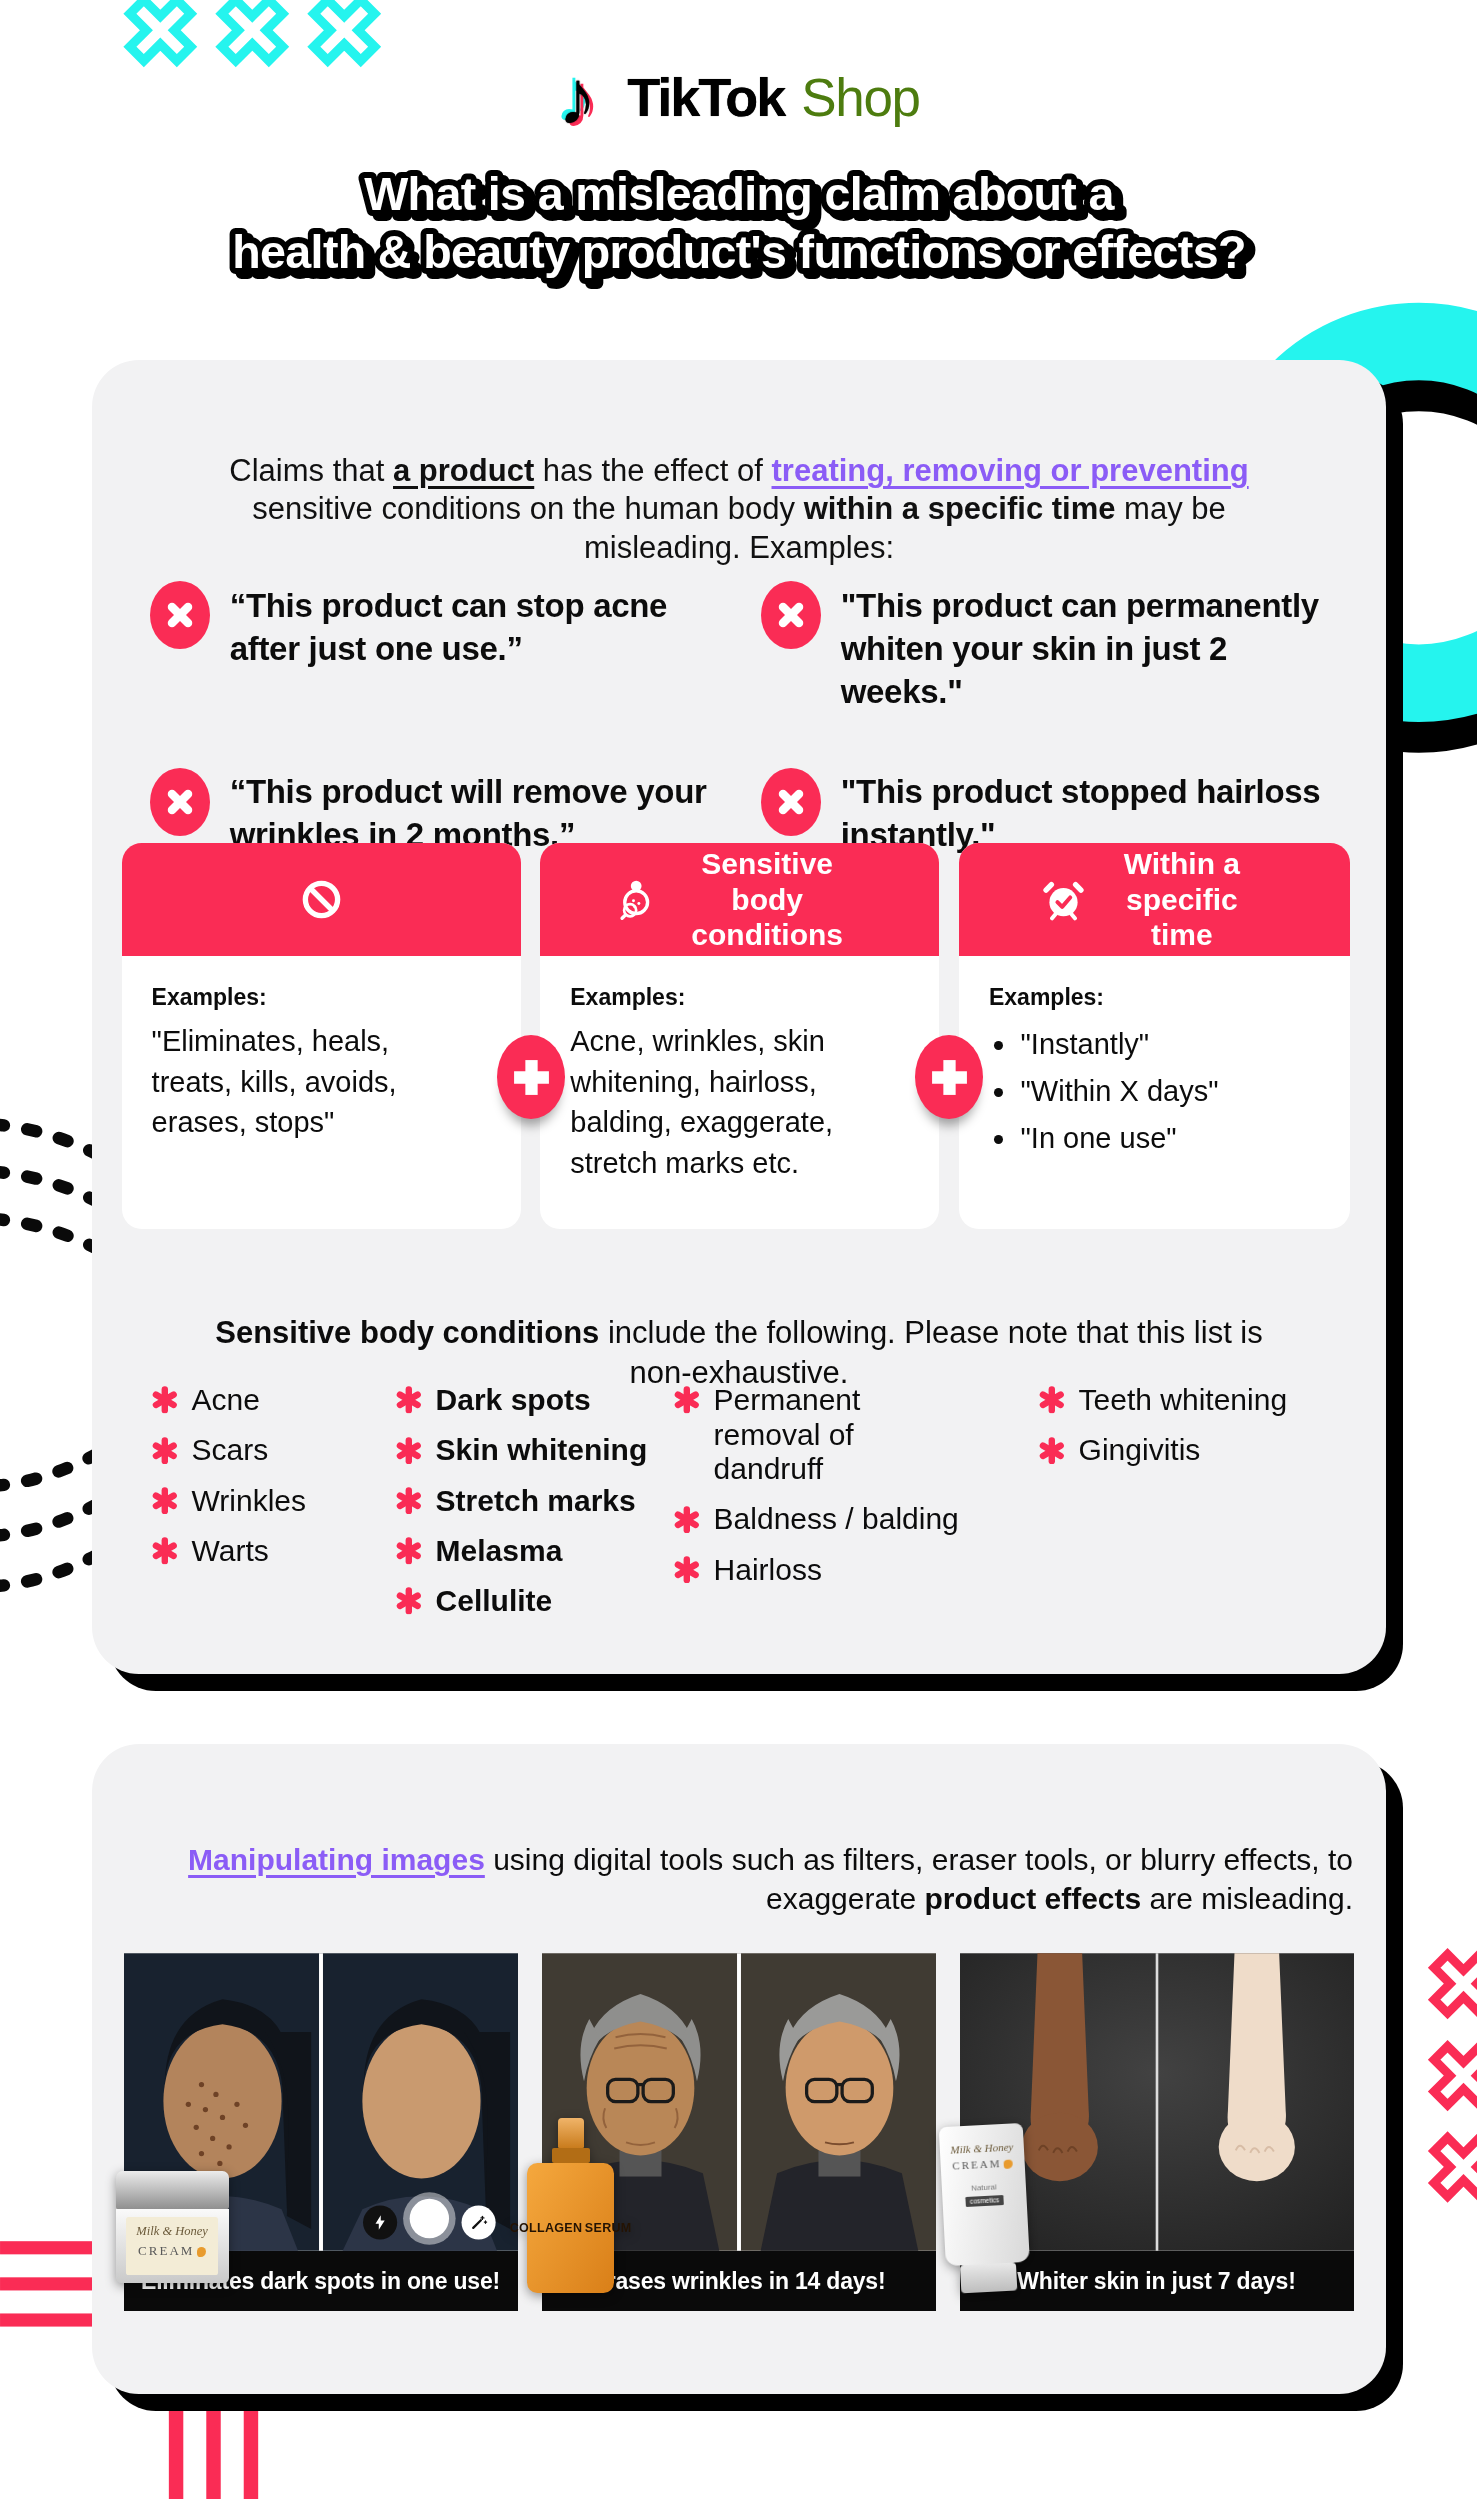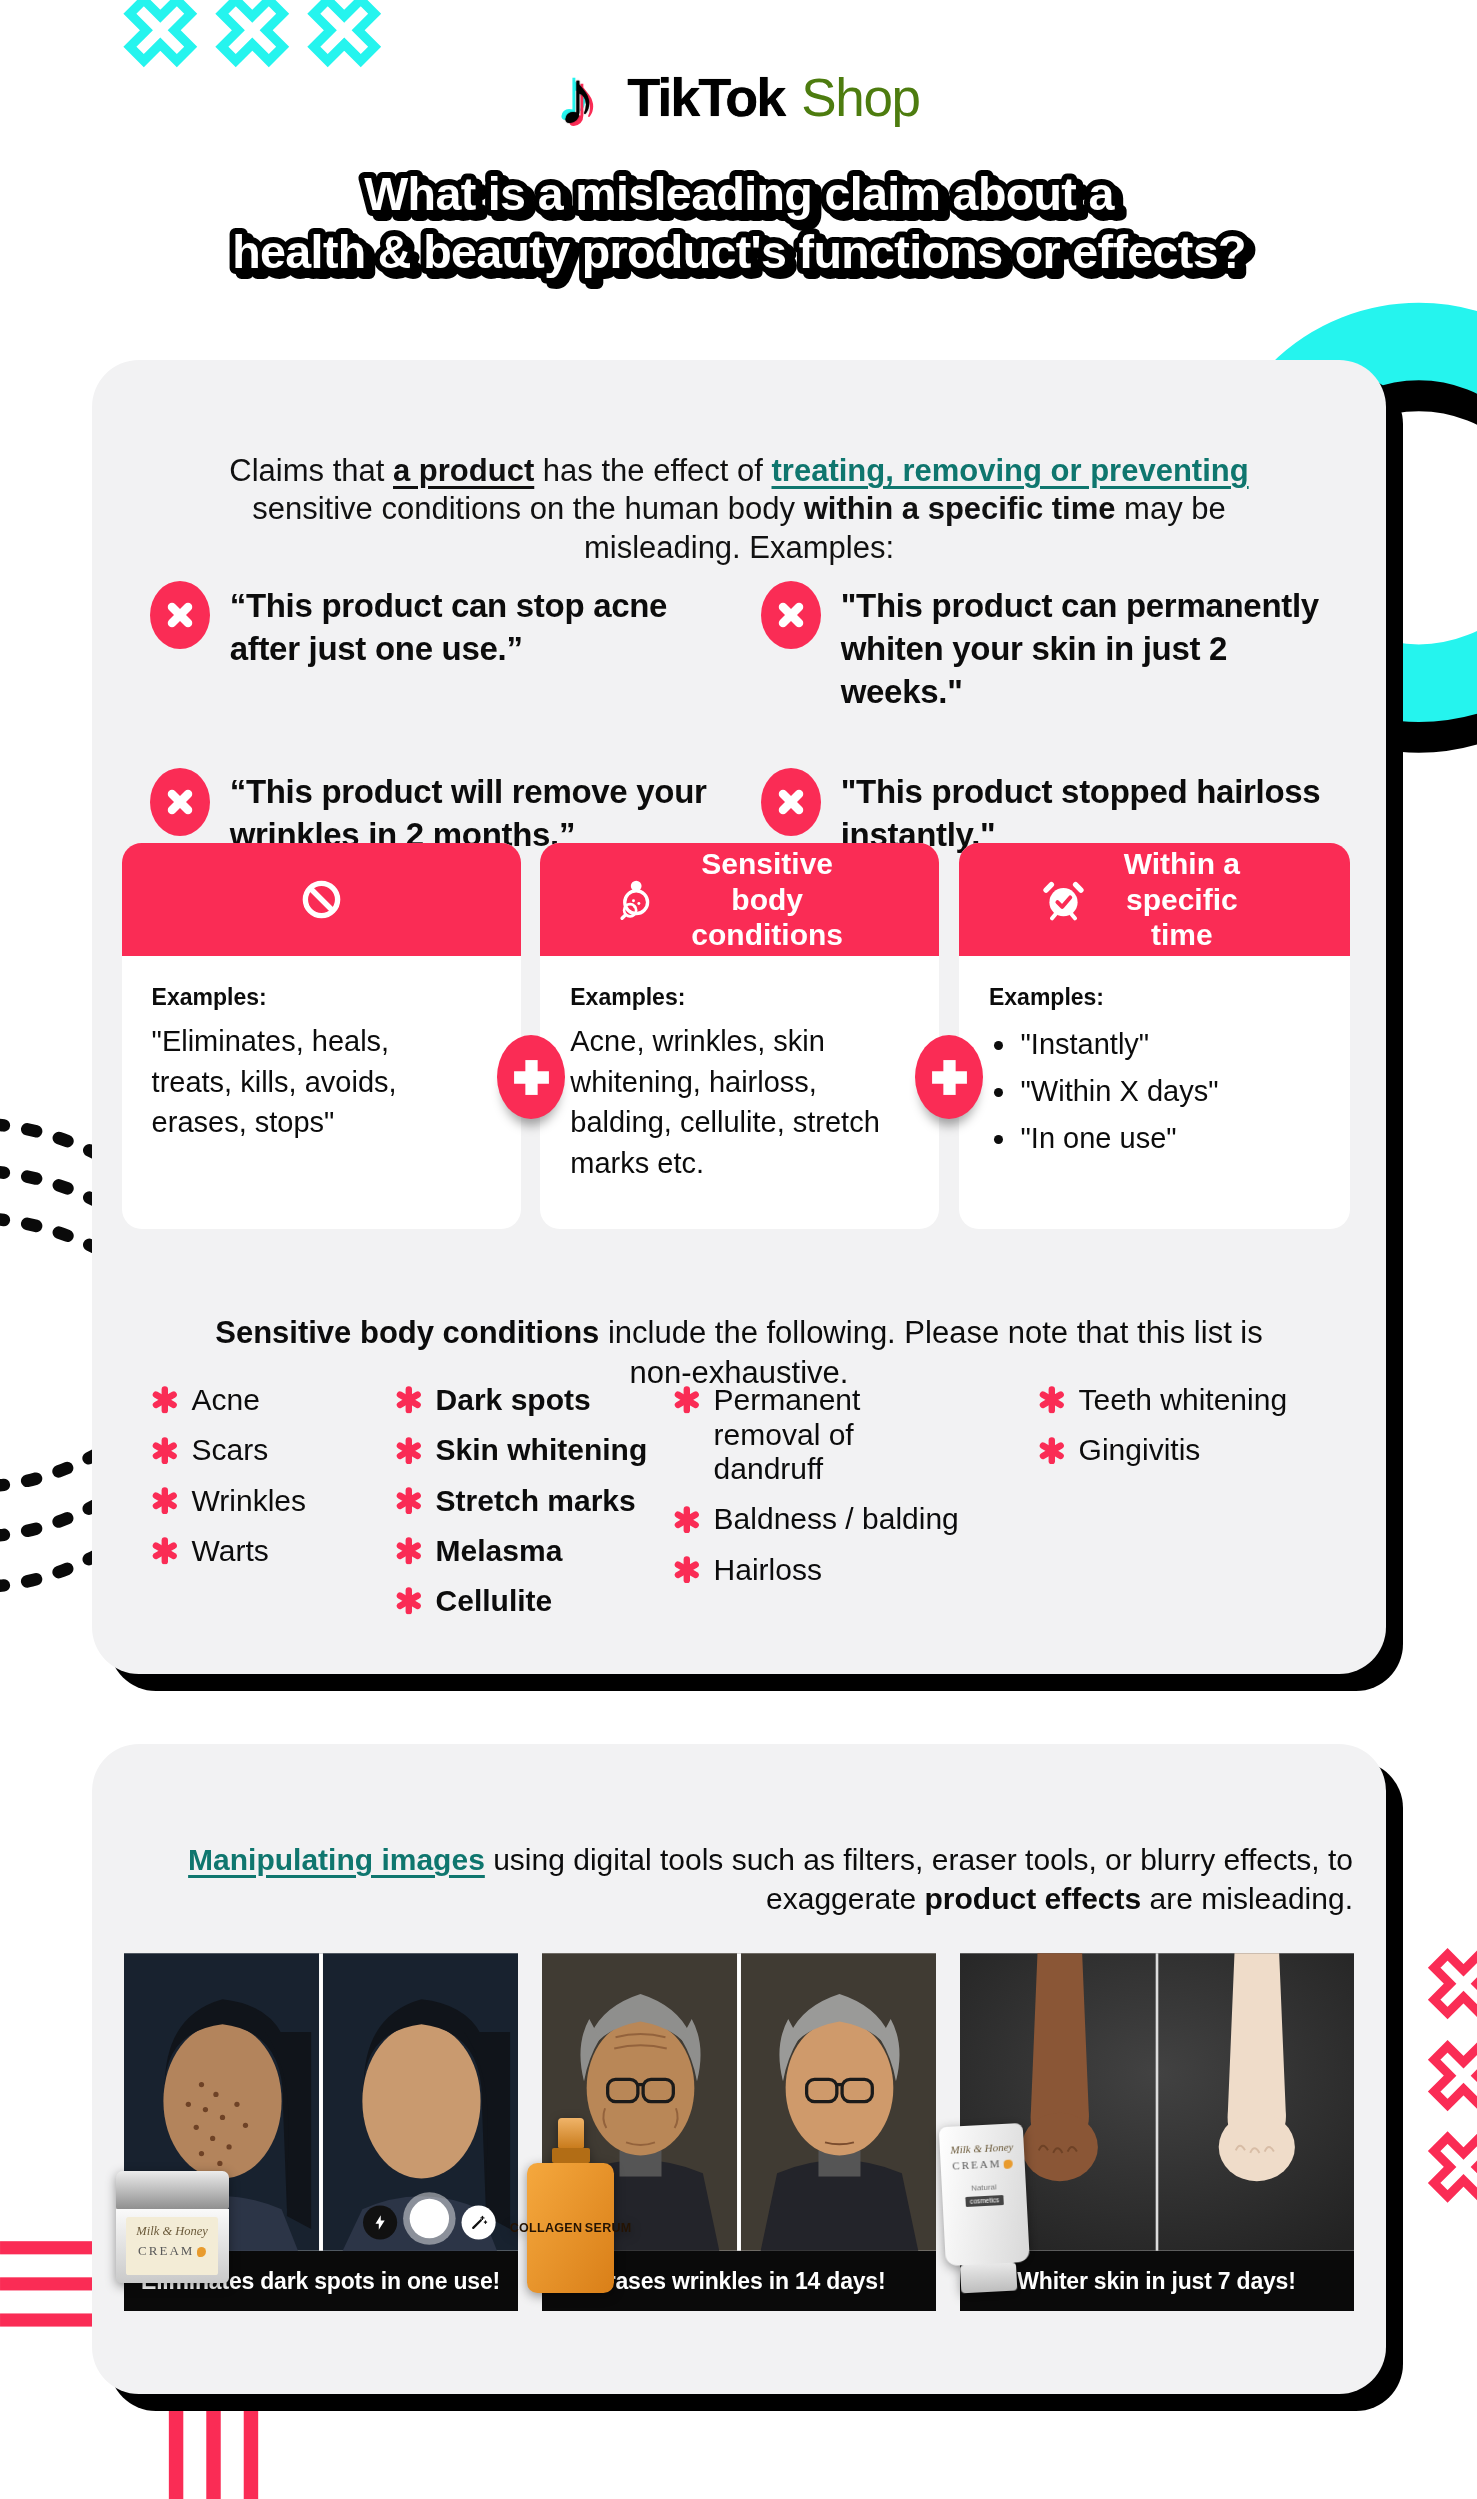--- a/index.html
+++ b/index.html
@@ -28,21 +28,21 @@
   
   .card{position:absolute;left:92px;width:1294px;background:#F2F2F3;border-radius:47px;
         box-shadow:17px 17px 0 #000;}
   .card1{top:360px;height:1314px;}
   .card2{top:1744px;height:650px;}
 
   .intro{position:absolute;top:61px;left:50%;transform:translateX(-50%);width:1038px;
          font-size:31px;line-height:1.24;text-align:center;color:#111;}
   .seg-bold{font-weight:700;}
   .seg-bu{font-weight:700;text-decoration:underline;text-underline-offset:4.6px;text-decoration-thickness:2.6px;}
-  .seg-pink{color:#0f766e;font-weight:700;text-decoration:underline;text-underline-offset:4.6px;text-decoration-thickness:2.6px;margin-top:40px;}
+  .seg-pink{color:#8b5cf6;font-weight:700;text-decoration:underline;text-underline-offset:4.6px;text-decoration-thickness:2.6px;margin-top:40px;}
 
   .claims{position:absolute;top:221px;left:58px;width:1202px;display:grid;
           grid-template-columns:611px 591px;row-gap:54px;}
   .claim{display:flex;gap:19.7px;align-items:flex-start;}
   .x-badge{flex:0 0 auto;width:60px;height:68px;border-radius:50%;background:#FA2C55;
            display:flex;align-items:center;justify-content:center;}
   .x-badge svg{width:30px;height:30px;color:#fff;}
   .claim-text{font-size:33px;line-height:1.3;font-weight:700;letter-spacing:-0.3px;max-width:499px;padding-top:3.9px;}
 
   .pillars{position:absolute;top:483px;left:29.6px;display:flex;gap:19.7px;}
@@ -296,21 +296,21 @@
       </div>
       <div class="pillar p2">
         <div class="pillar-head">
           <svg class="pillar-ic" viewBox="0 0 66 66" width="43" height="43">
               <use href="#faceic"></use>
             </svg>
           <span class="ptitle">Sensitive body conditions</span>
         </div>
         <div class="pillar-body">
           <div class="ex-label">Examples:</div>
-          <div class="ex-body">Acne, wrinkles, skin whitening, hairloss, balding, cellulite, stretch marks etc.</div>
+          <div class="ex-body">Acne, wrinkles, skin whitening, hairloss, balding, exaggerate, stretch marks etc.</div>
         </div>
       </div>
       <div class="pillar p3">
         <div class="pillar-head">
           <svg class="pillar-ic" viewBox="0 0 66 66" width="43" height="43">
               <use href="#alarmic"></use>
             </svg>
           <span class="ptitle">Within a specific time</span>
         </div>
         <div class="pillar-body">

